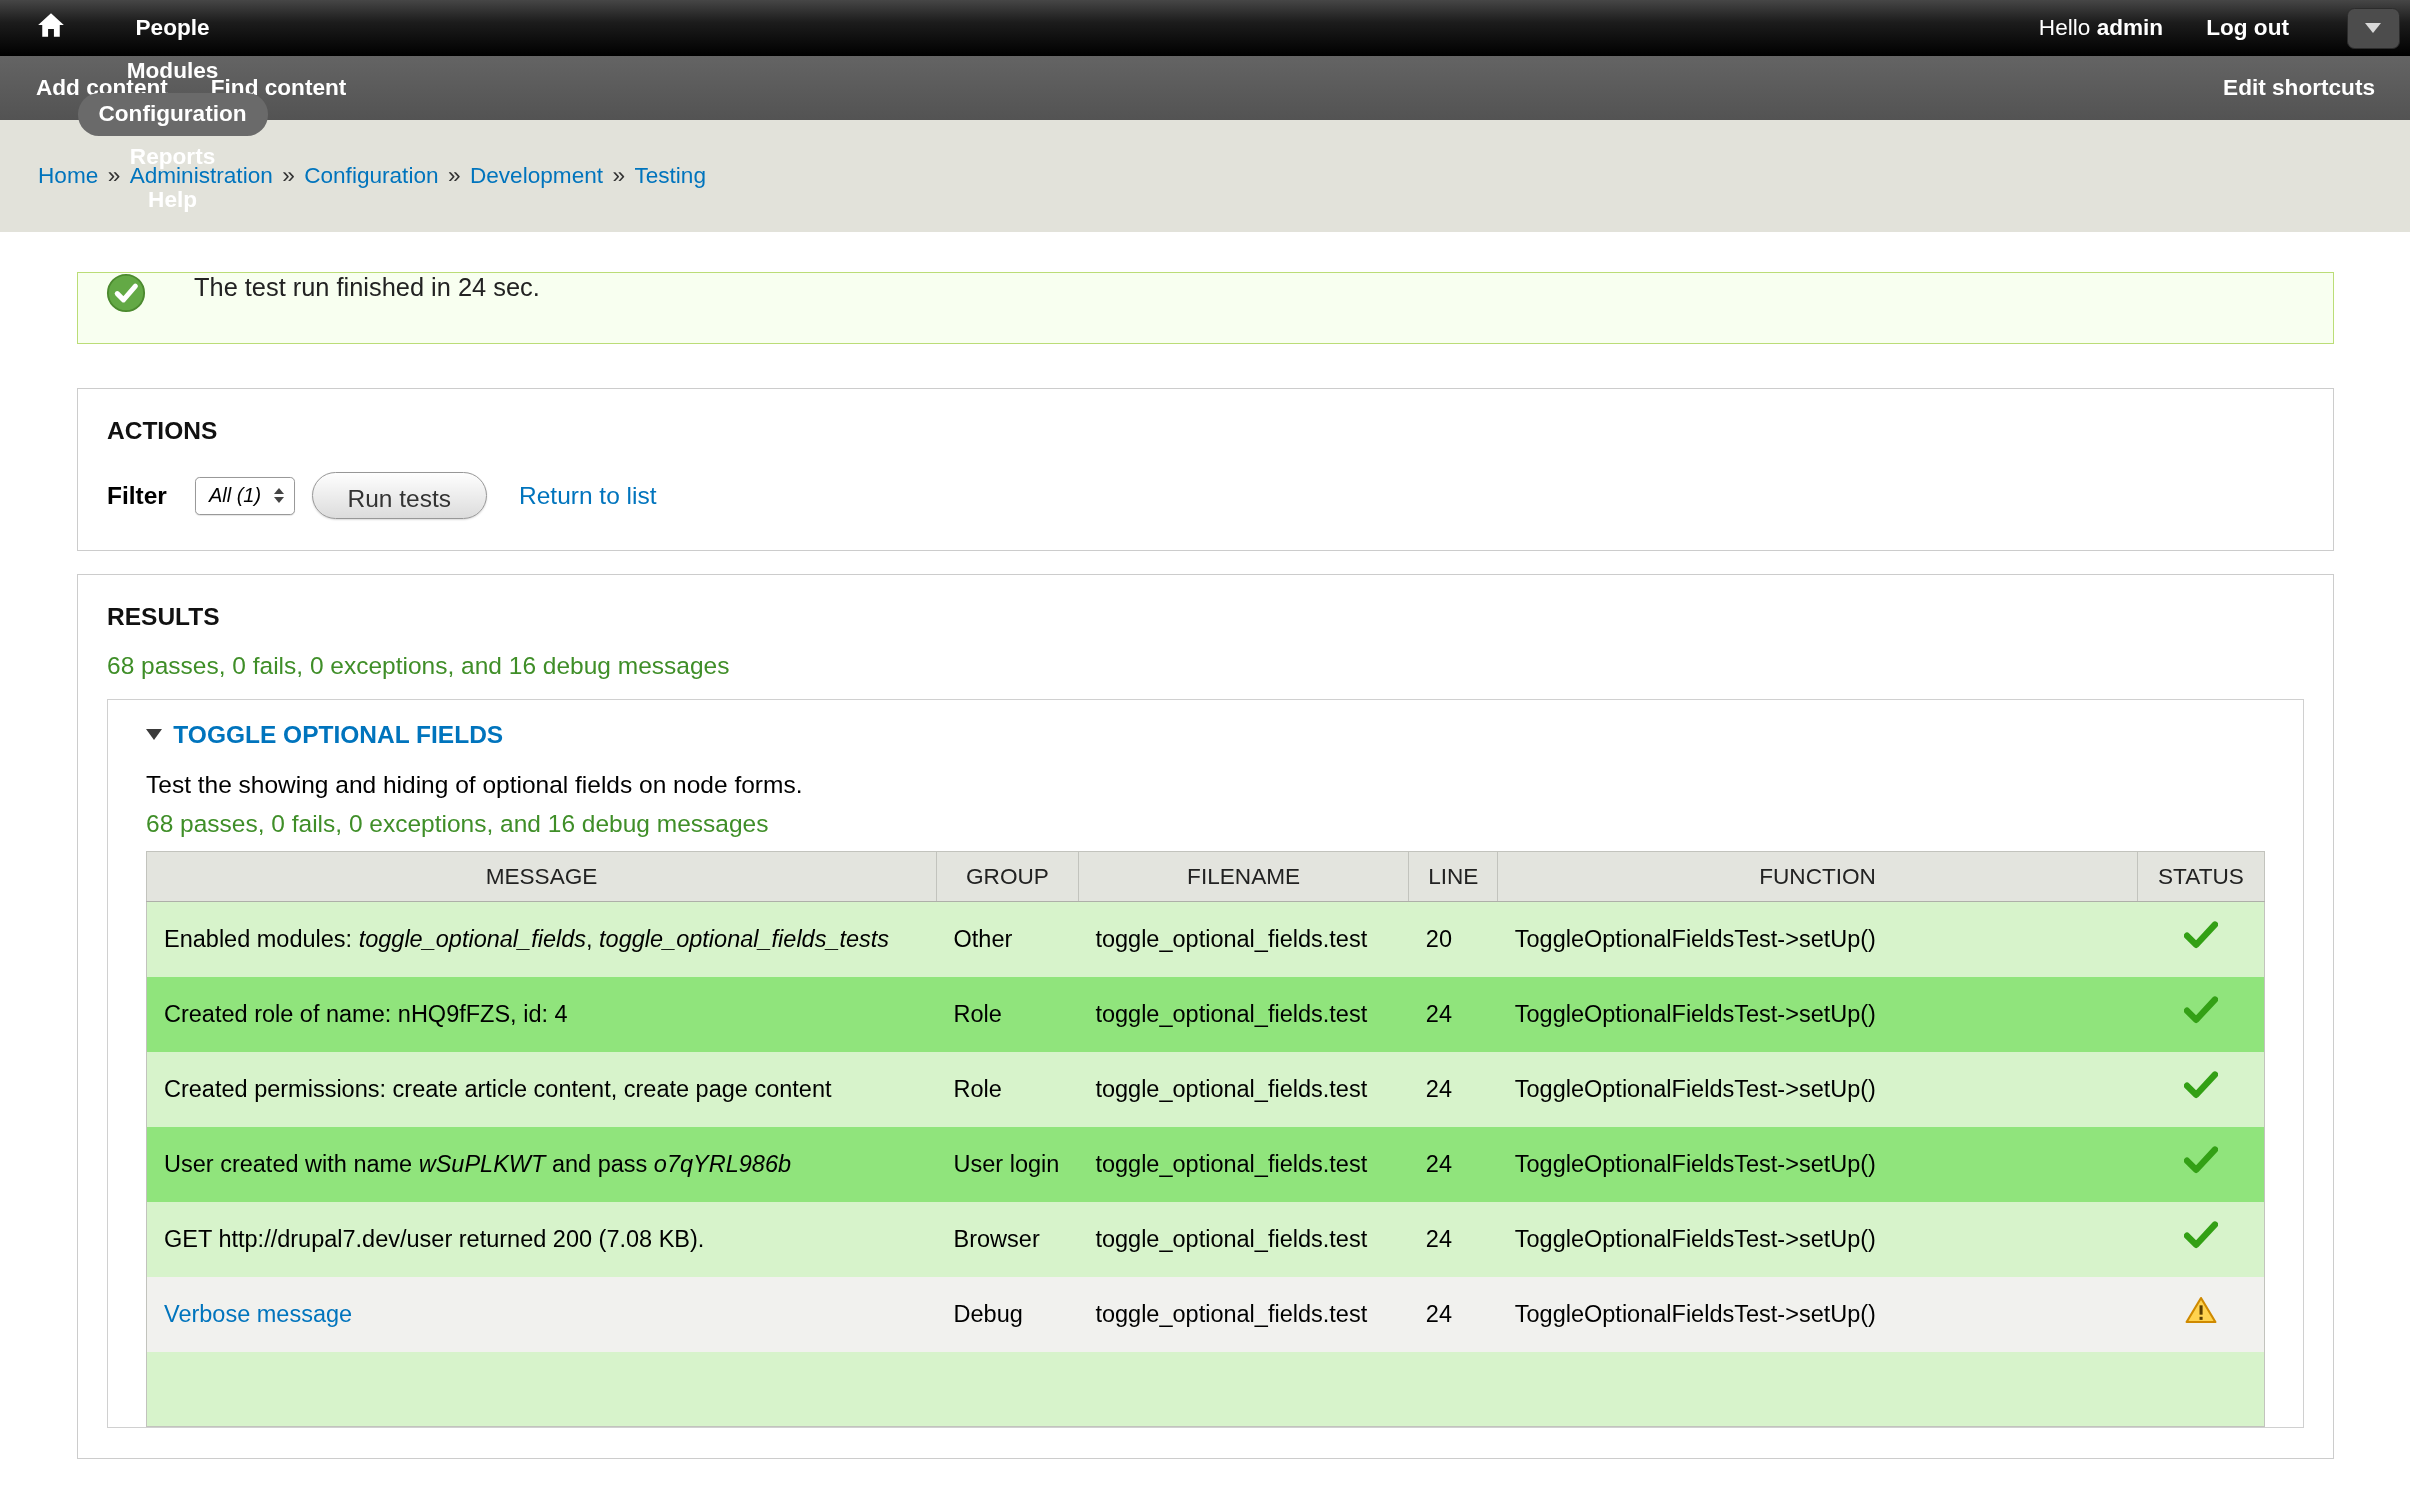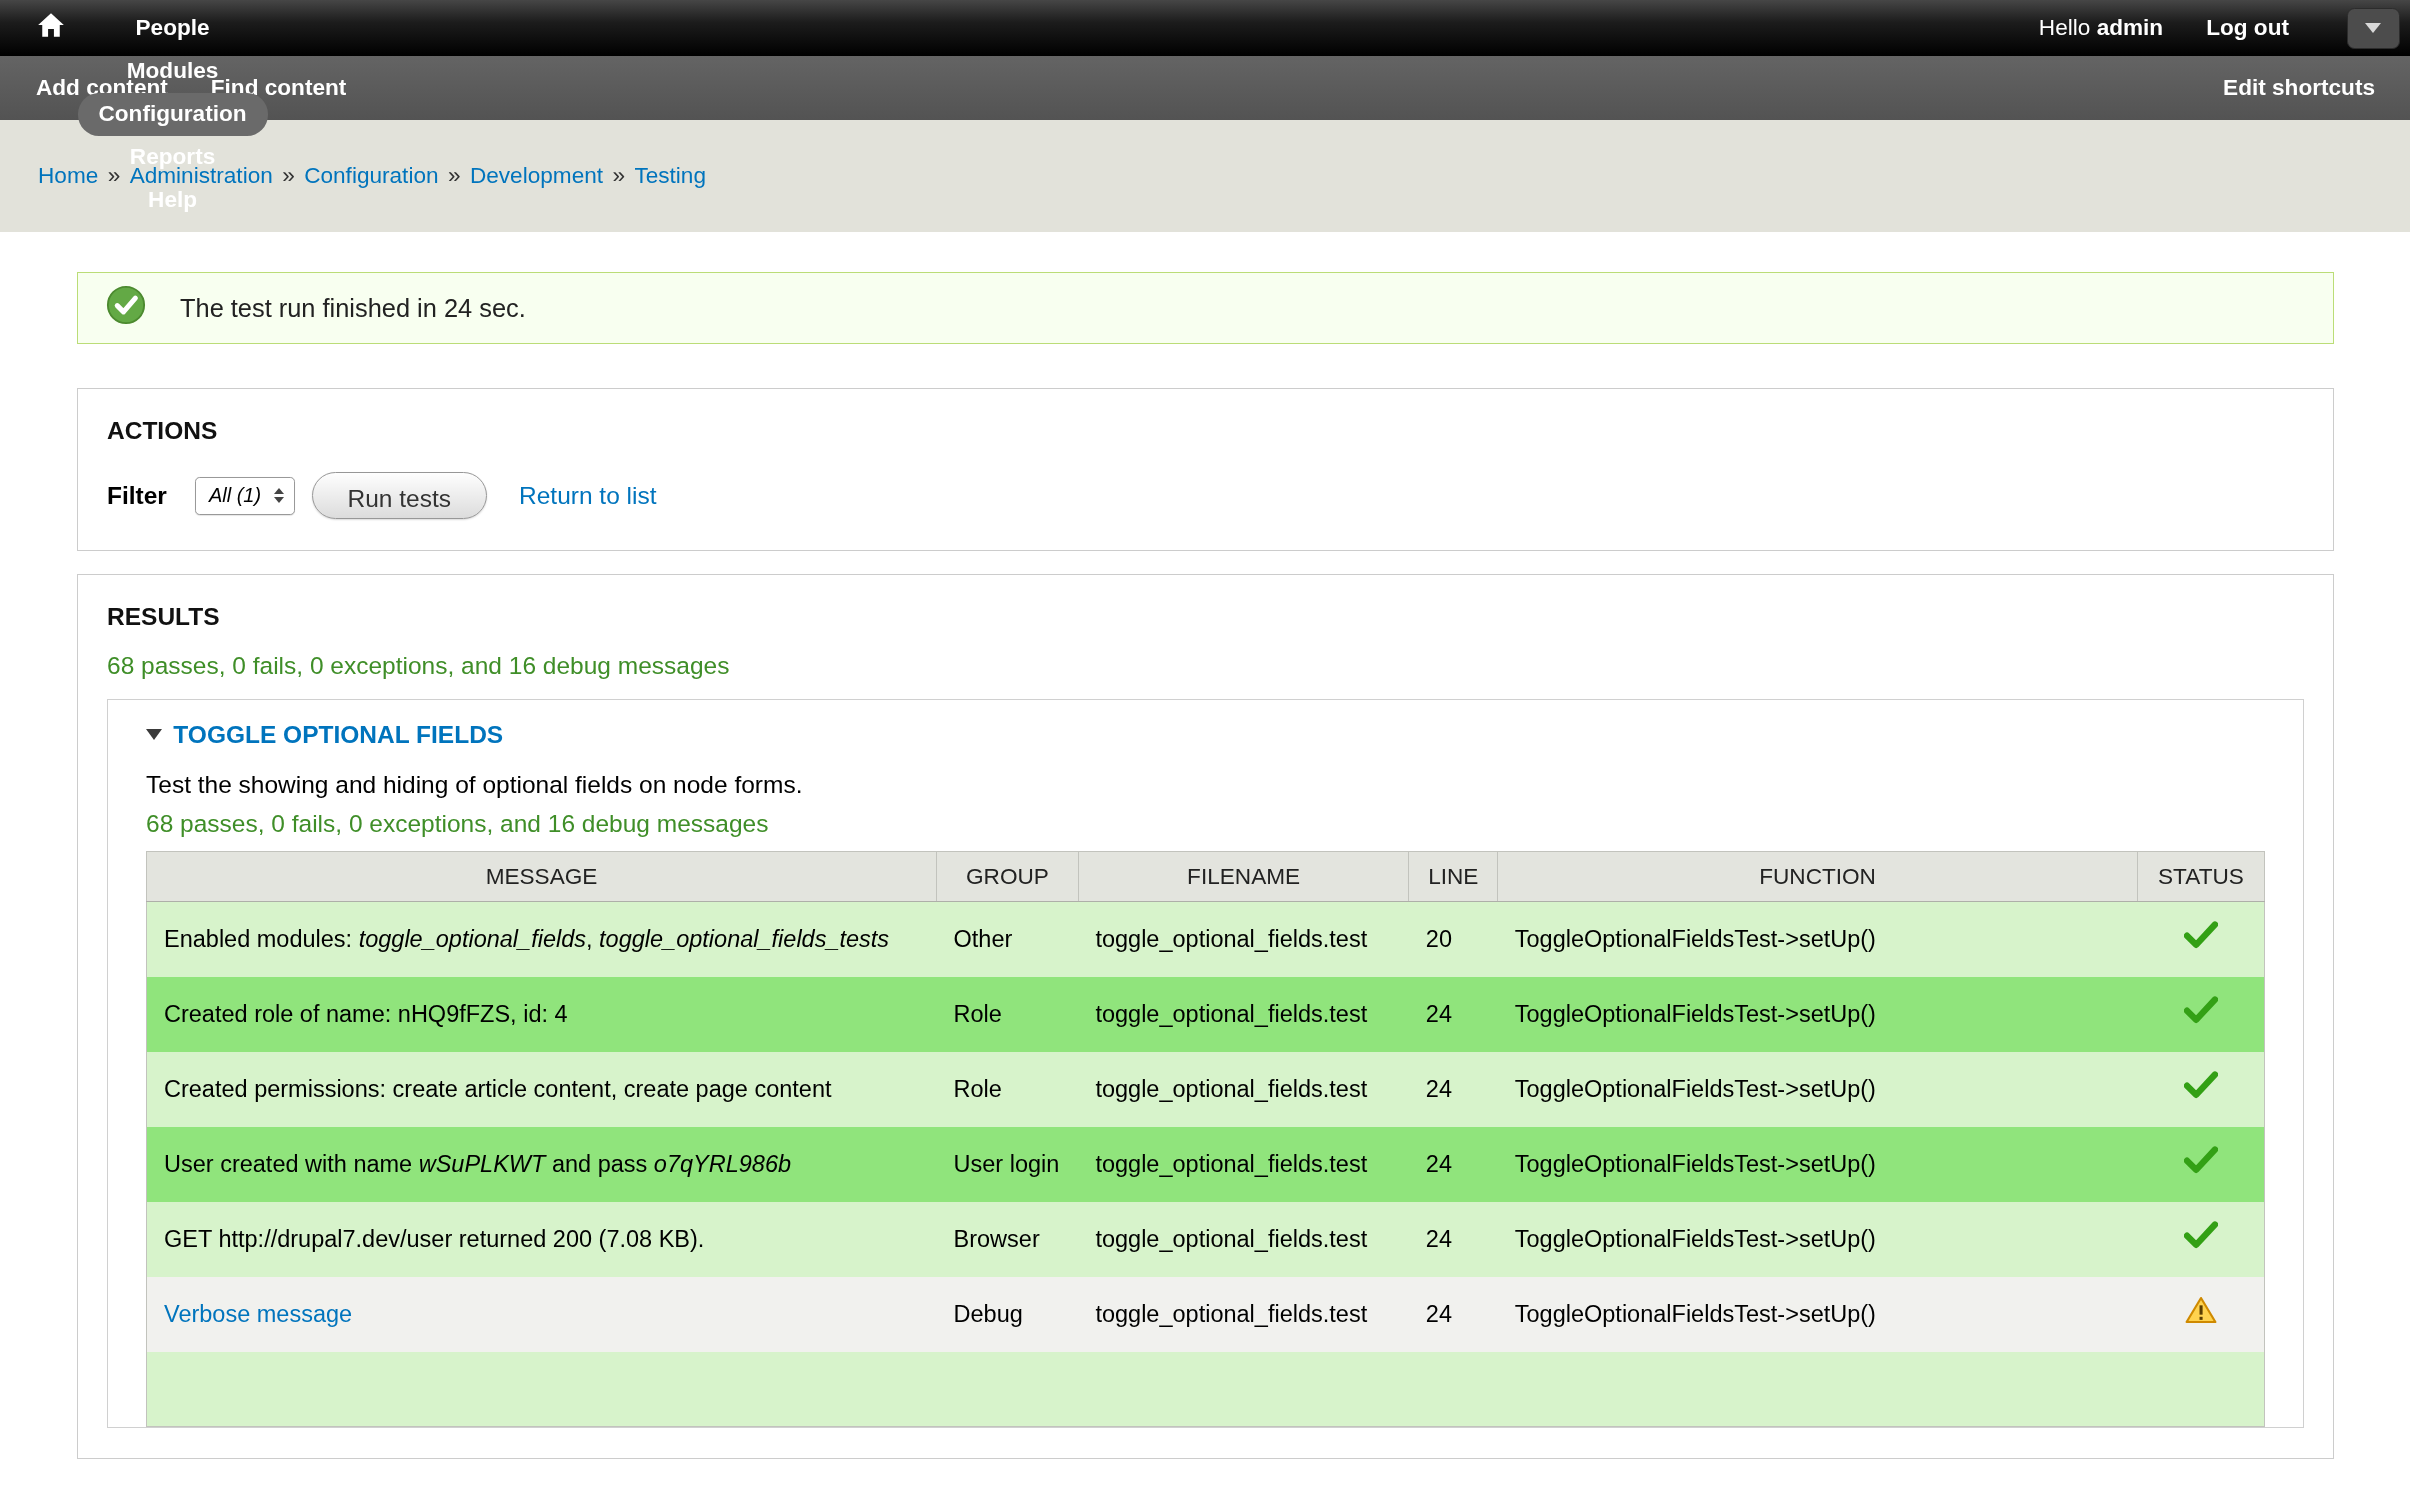--- a/index.html
+++ b/index.html
@@ -33,21 +33,21 @@
   .breadcrumb a { color:var(--link,#0074bd); text-decoration:none; }
   .breadcrumb .sep { margin:0 9.4px; color:#333; }
   .page-title-row { display:flex; align-items:center; gap:22.6px; line-height:49px; }
   .page-title { font-size:38px; font-weight:bold; color:#000; }
   .gear { font-family:"DejaVu Sans",sans-serif; font-size:28px; color:#4a4a4a; cursor:pointer; }
 
   
   .content { flex:1; background:#fff; padding:40px 77px 0; overflow:hidden; }
 
   .status-box { border:0.9px solid var(--status-border,#bbdd77); background:var(--status-bg,#f8fff0); height:72px;
-                display:flex; align-items:center; gap:34px; padding:0 28px; margin-bottom:44px; }
+                display:flex; align-items:flex-start; gap:48px; padding:0 28px; margin-bottom:44px; }
   .status-text { font-size:25.4px; color:#222; }
 
   .box { border:0.9px solid #ccc; background:#fff; padding:28px 29px 30px; }
   .box + .box { margin-top:22.6px; }
   .legend { font-weight:bold; font-size:24.5px; color:#111; line-height:28px; }
 
   .actions-row { display:flex; align-items:center; margin-top:26px; height:49px; }
   .filter-label { font-weight:bold; margin-right:28px; }
   .select { display:inline-flex; align-items:center; height:38px; background:#fff; border:0.9px solid #999;
             border-radius:4.7px; padding:0 9.4px 0 13px; cursor:pointer; box-shadow:0 0.9px 0.9px rgba(0,0,0,.1);font-style:italic; }

